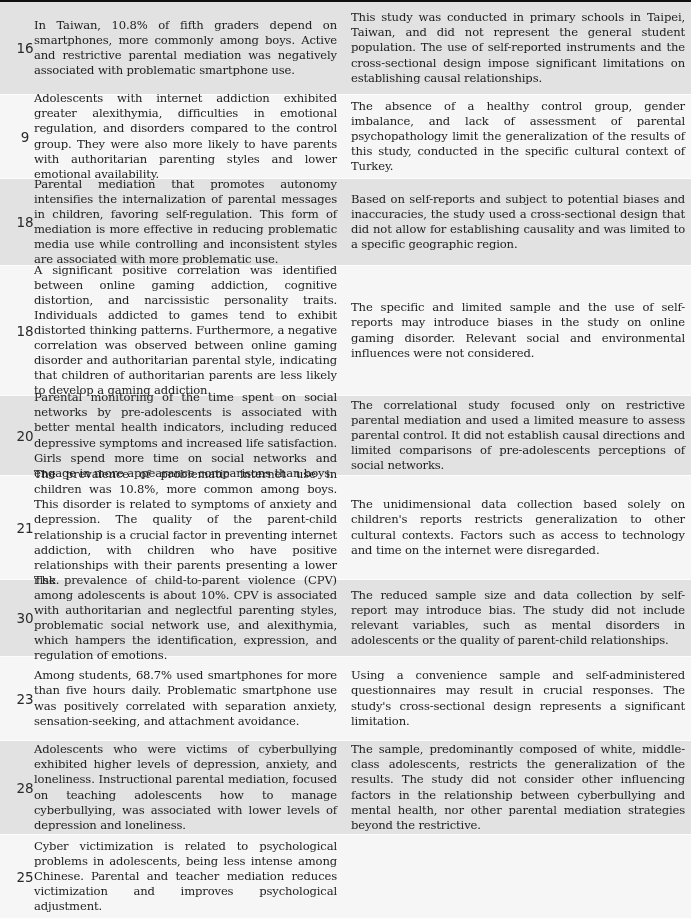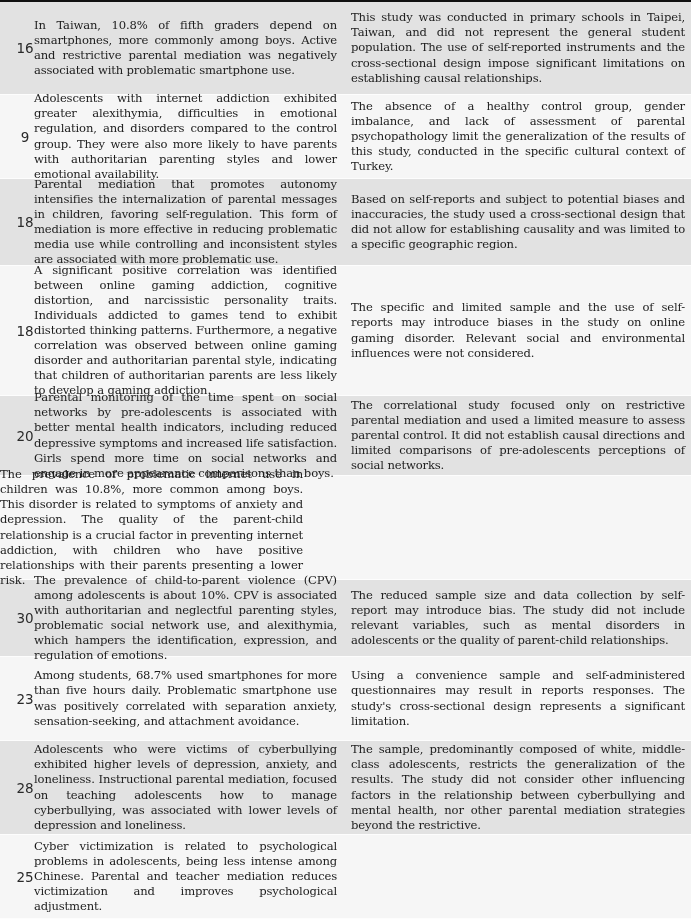--- a/index.html
+++ b/index.html
@@ -69,40 +69,44 @@
   <div class="row shaded" style="height:80px">
     <div class="num">20</div>
     <div class="cell c1">
         <span>Parental monitoring of the time spent on social networks by pre-adolescents is associated with better mental health indicators, including reduced depressive symptoms and increased life satisfaction. Girls spend more time on social networks and engage in more appearance comparisons than boys.</span>
       </div>
     <div class="cell c2">
         <span>The correlational study focused only on restrictive parental mediation and used a limited measure to assess parental control. It did not establish causal directions and limited comparisons of pre-adolescents perceptions of social networks.</span>
       </div>
   </div>
   <div class="row plain" style="height:104px">
+    <div class="num">21</div>
     <div class="cell c1">
         <span>The prevalence of problematic internet use in children was 10.8%, more common among boys. This disorder is related to symptoms of anxiety and depression. The quality of the parent-child relationship is a crucial factor in preventing internet addiction, with children who have positive relationships with their parents presenting a lower risk.</span>
+      </div>
+    <div class="cell c2">
+        <span>The unidimensional data collection based solely on children's reports restricts generalization to other cultural contexts. Factors such as access to technology and time on the internet were disregarded.</span>
       </div>
   </div>
   <div class="row shaded" style="height:77px">
     <div class="num">30</div>
     <div class="cell c1">
         <span>The prevalence of child-to-parent violence (CPV) among adolescents is about 10%. CPV is associated with authoritarian and neglectful parenting styles, problematic social network use, and alexithymia, which hampers the identification, expression, and regulation of emotions.</span>
       </div>
     <div class="cell c2">
         <span>The reduced sample size and data collection by self-report may introduce bias. The study did not include relevant variables, such as mental disorders in adolescents or the quality of parent-child relationships.</span>
       </div>
   </div>
   <div class="row plain" style="height:84px">
     <div class="num">23</div>
     <div class="cell c1">
         <span>Among students, 68.7% used smartphones for more than five hours daily. Problematic smartphone use was positively correlated with separation anxiety, sensation-seeking, and attachment avoidance.</span>
       </div>
     <div class="cell c2">
-        <span>Using a convenience sample and self-administered questionnaires may result in reports responses. The study's cross-sectional design represents a significant limitation.</span>
+        <span>Using a convenience sample and self-administered questionnaires may result in crucial responses. The study's cross-sectional design represents a significant limitation.</span>
       </div>
   </div>
   <div class="row shaded" style="height:94px">
     <div class="num">28</div>
     <div class="cell c1">
         <span>Adolescents who were victims of cyberbullying exhibited higher levels of depression, anxiety, and loneliness. Instructional parental mediation, focused on teaching adolescents how to manage cyberbullying, was associated with lower levels of depression and loneliness.</span>
       </div>
     <div class="cell c2">
         <span>The sample, predominantly composed of white, middle-class adolescents, restricts the generalization of the results. The study did not consider other influencing factors in the relationship between cyberbullying and mental health, nor other parental mediation strategies beyond the restrictive.</span>
       </div>

